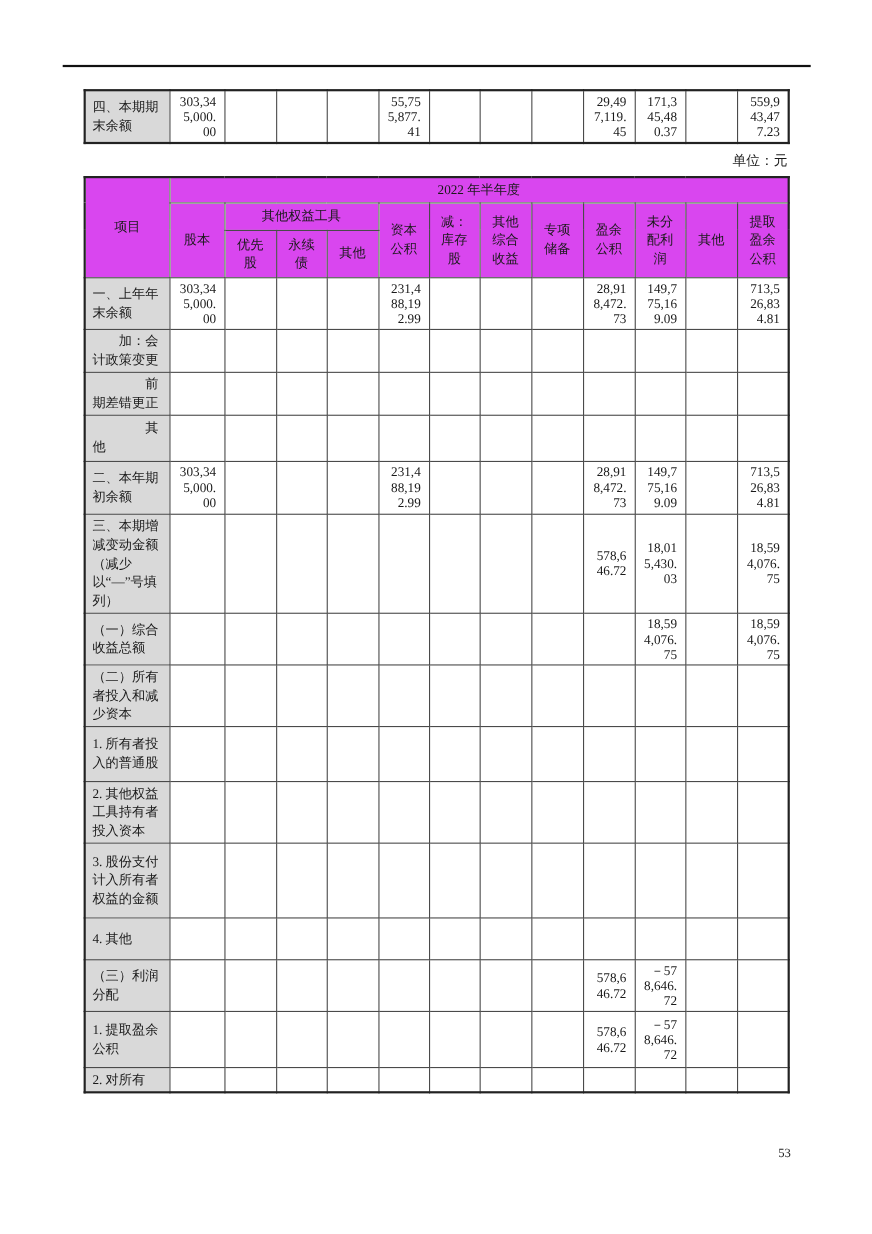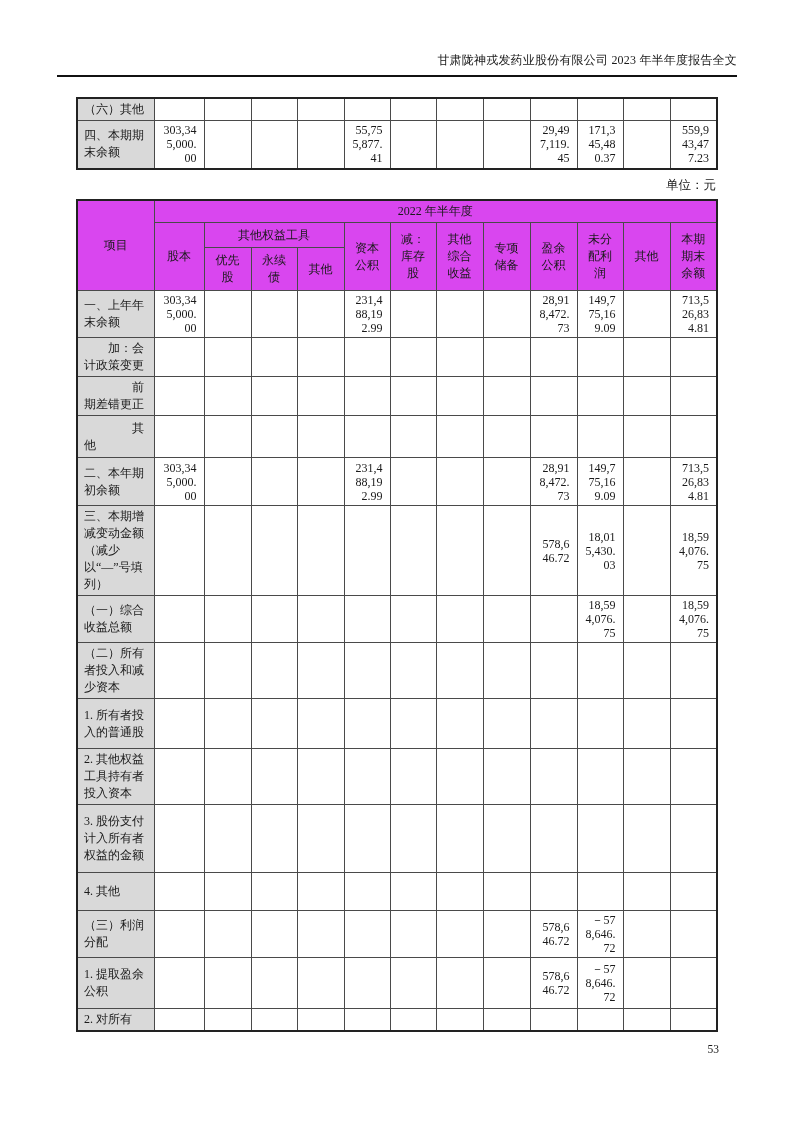--- a/index.html
+++ b/index.html
@@ -79,55 +79,39 @@
   .main-table tbody tr:nth-child(14) { height: 51px; }
   .main-table tbody tr:nth-child(15) { height: 19px; }
 
   .page-number { position: absolute; top: 1043px; right: 74px; font-size: 11.5px; }
 </style>
 </head>
 <body>
 
 <div class="page">
 
-  <div class="header-title">甘肃陇神戎发药业股份有限公司 2023 年半年度报告全文</div>
   <hr class="header-rule">
 
   <table class="fin-table top-table">
     <colgroup>
       <col style="width:77px">
         <col style="width:50px">
         <col style="width:47px">
         <col style="width:46px">
       <col style="width:47px">
         <col style="width:46px">
         <col style="width:46px">
         <col style="width:47px">
       <col style="width:47px">
         <col style="width:47px">
         <col style="width:46px">
         <col style="width:47px">
         <col style="width:47px">
     </colgroup>
     <tbody id="top-tbody">
-        <tr>
-          <td class="label-cell">（六）其他</td>
-          <td class="num-cell"></td>
-          <td class="num-cell"></td>
-          <td class="num-cell"></td>
-          <td class="num-cell"></td>
-          <td class="num-cell"></td>
-          <td class="num-cell"></td>
-          <td class="num-cell"></td>
-          <td class="num-cell"></td>
-          <td class="num-cell"></td>
-          <td class="num-cell"></td>
-          <td class="num-cell"></td>
-          <td class="num-cell"></td>
-        </tr>
         <tr>
           <td class="label-cell">四、本期期末余额</td>
           <td class="num-cell">303,345,000.00</td>
           <td class="num-cell"></td>
           <td class="num-cell"></td>
           <td class="num-cell"></td>
           <td class="num-cell">55,755,877.41</td>
           <td class="num-cell"></td>
           <td class="num-cell"></td>
           <td class="num-cell"></td>
@@ -165,21 +149,21 @@
       <tr>
         <th rowspan="2">股本</th>
         <th colspan="3">其他权益工具</th>
         <th rowspan="2">资本公积</th>
         <th rowspan="2">减：库存股</th>
         <th rowspan="2">其他综合收益</th>
         <th rowspan="2">专项储备</th>
         <th rowspan="2">盈余公积</th>
         <th rowspan="2">未分配利润</th>
         <th rowspan="2">其他</th>
-        <th rowspan="2">本期期末余额</th>
+        <th rowspan="2">提取盈余公积</th>
       </tr>
       <tr>
         <th>优先股</th>
         <th>永续债</th>
         <th>其他</th>
       </tr>
     </thead>
     <tbody id="main-tbody">
         <tr>
           <td class="label-cell">一、上年年末余额</td>

